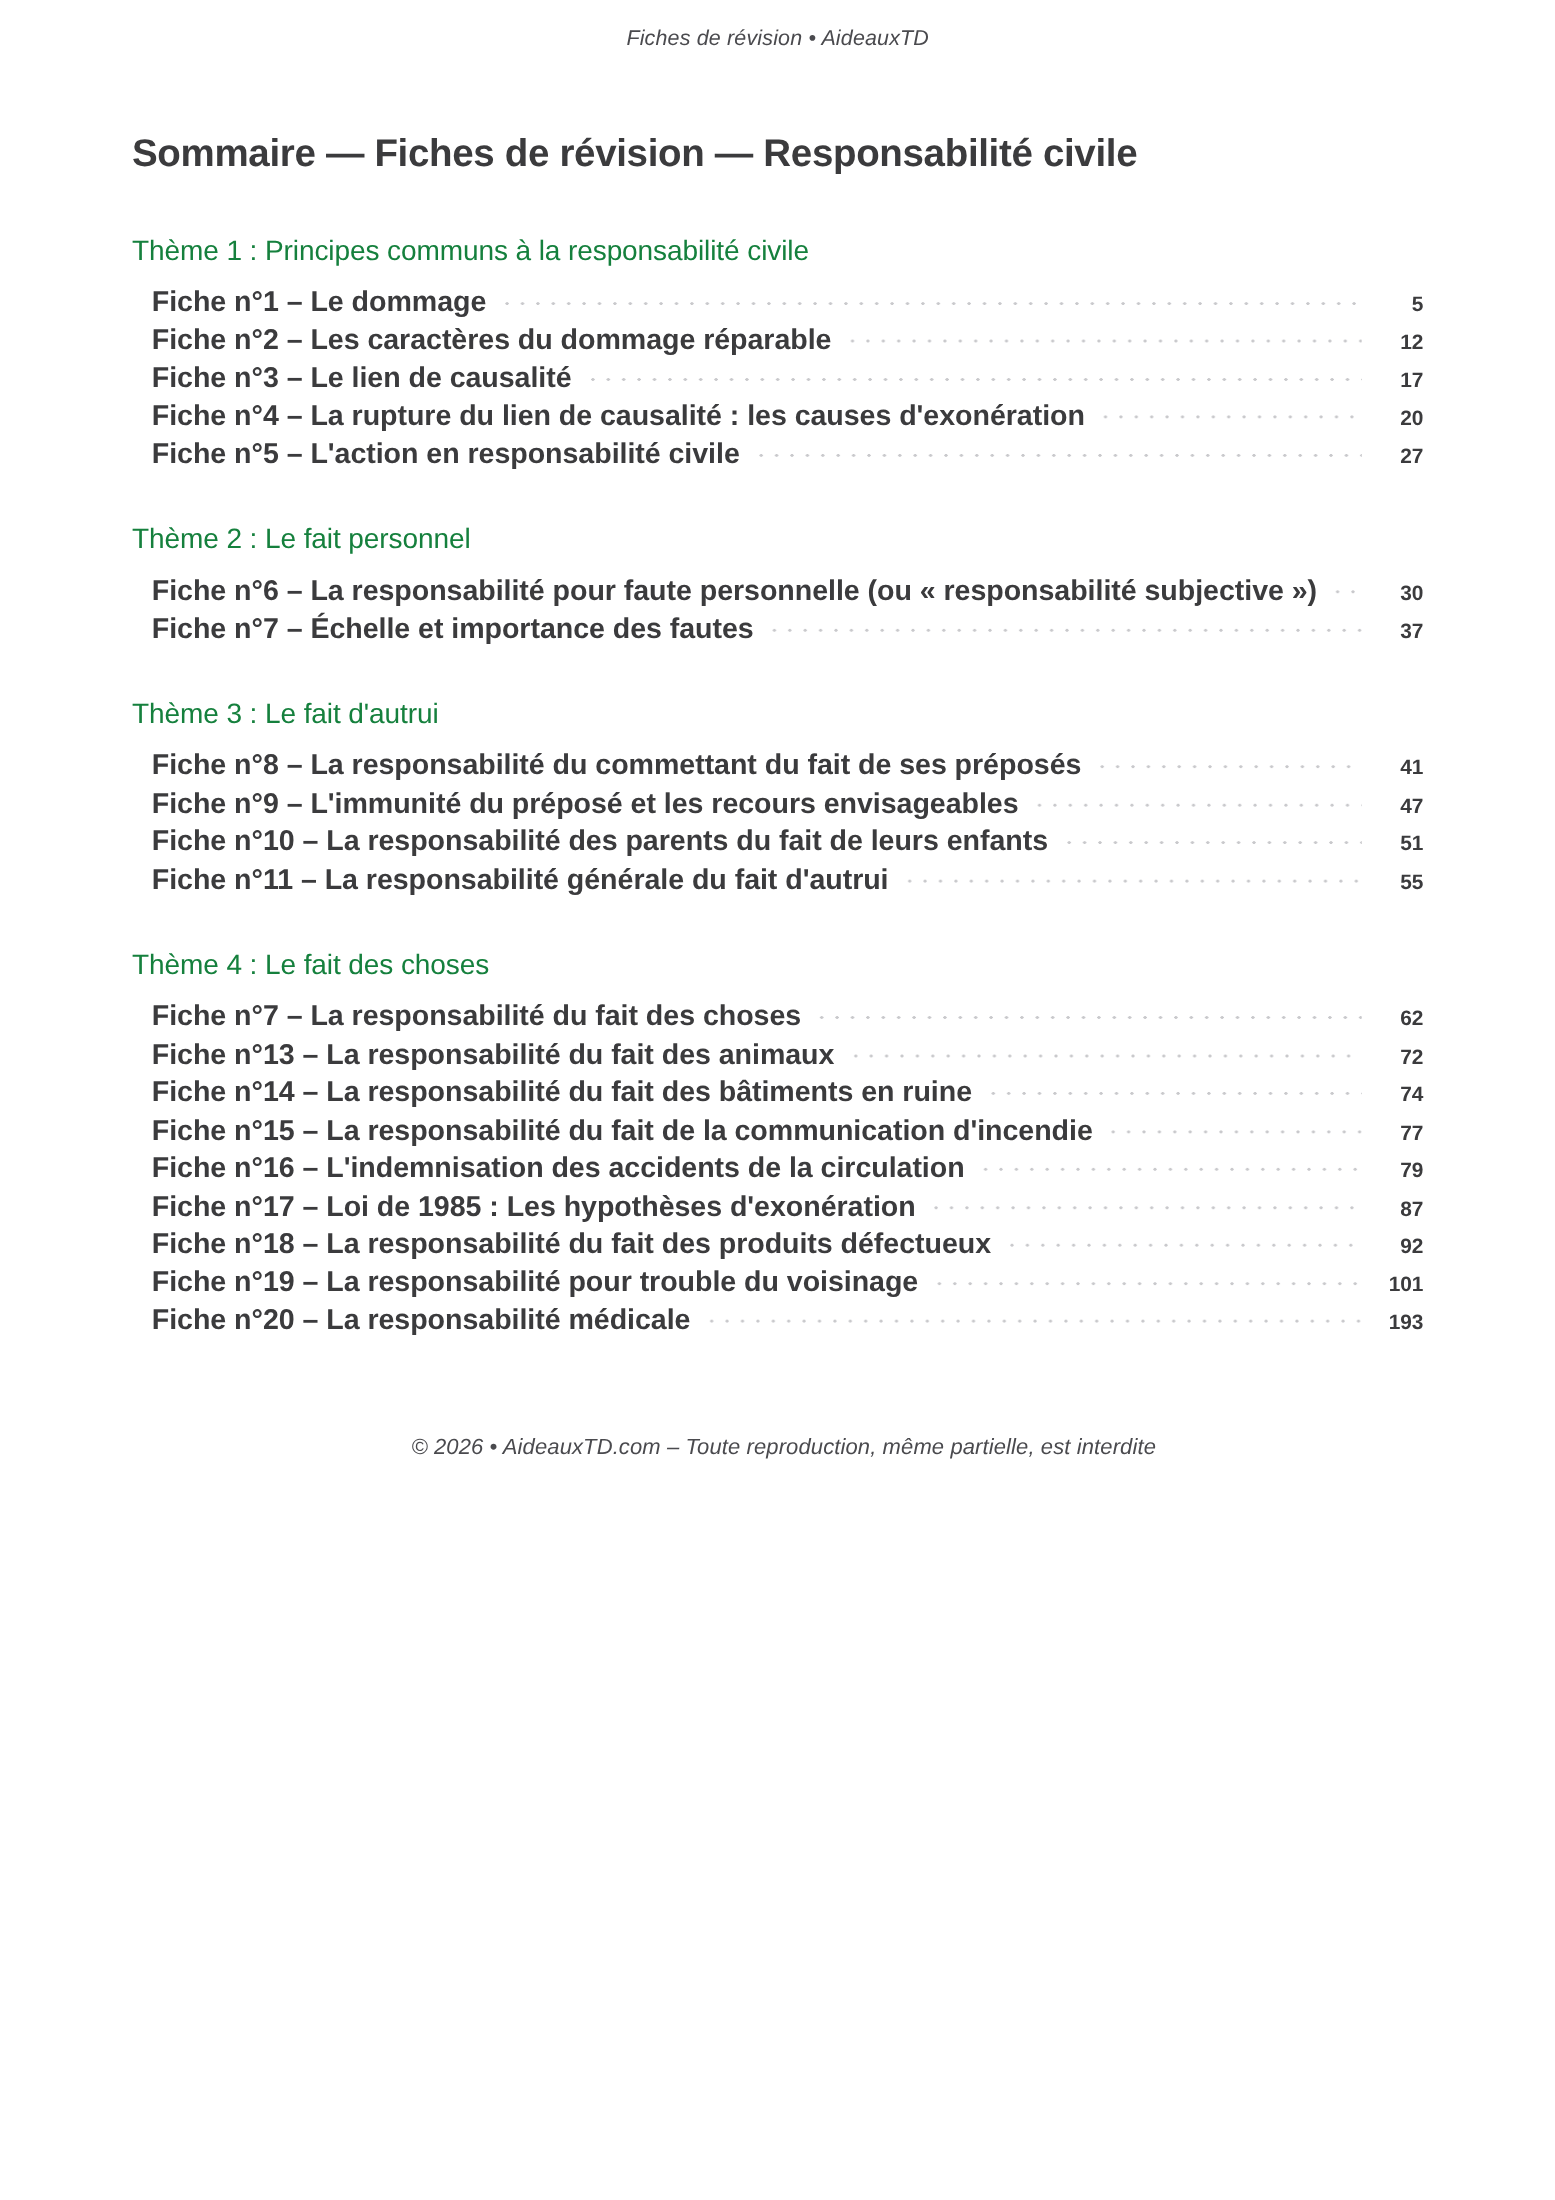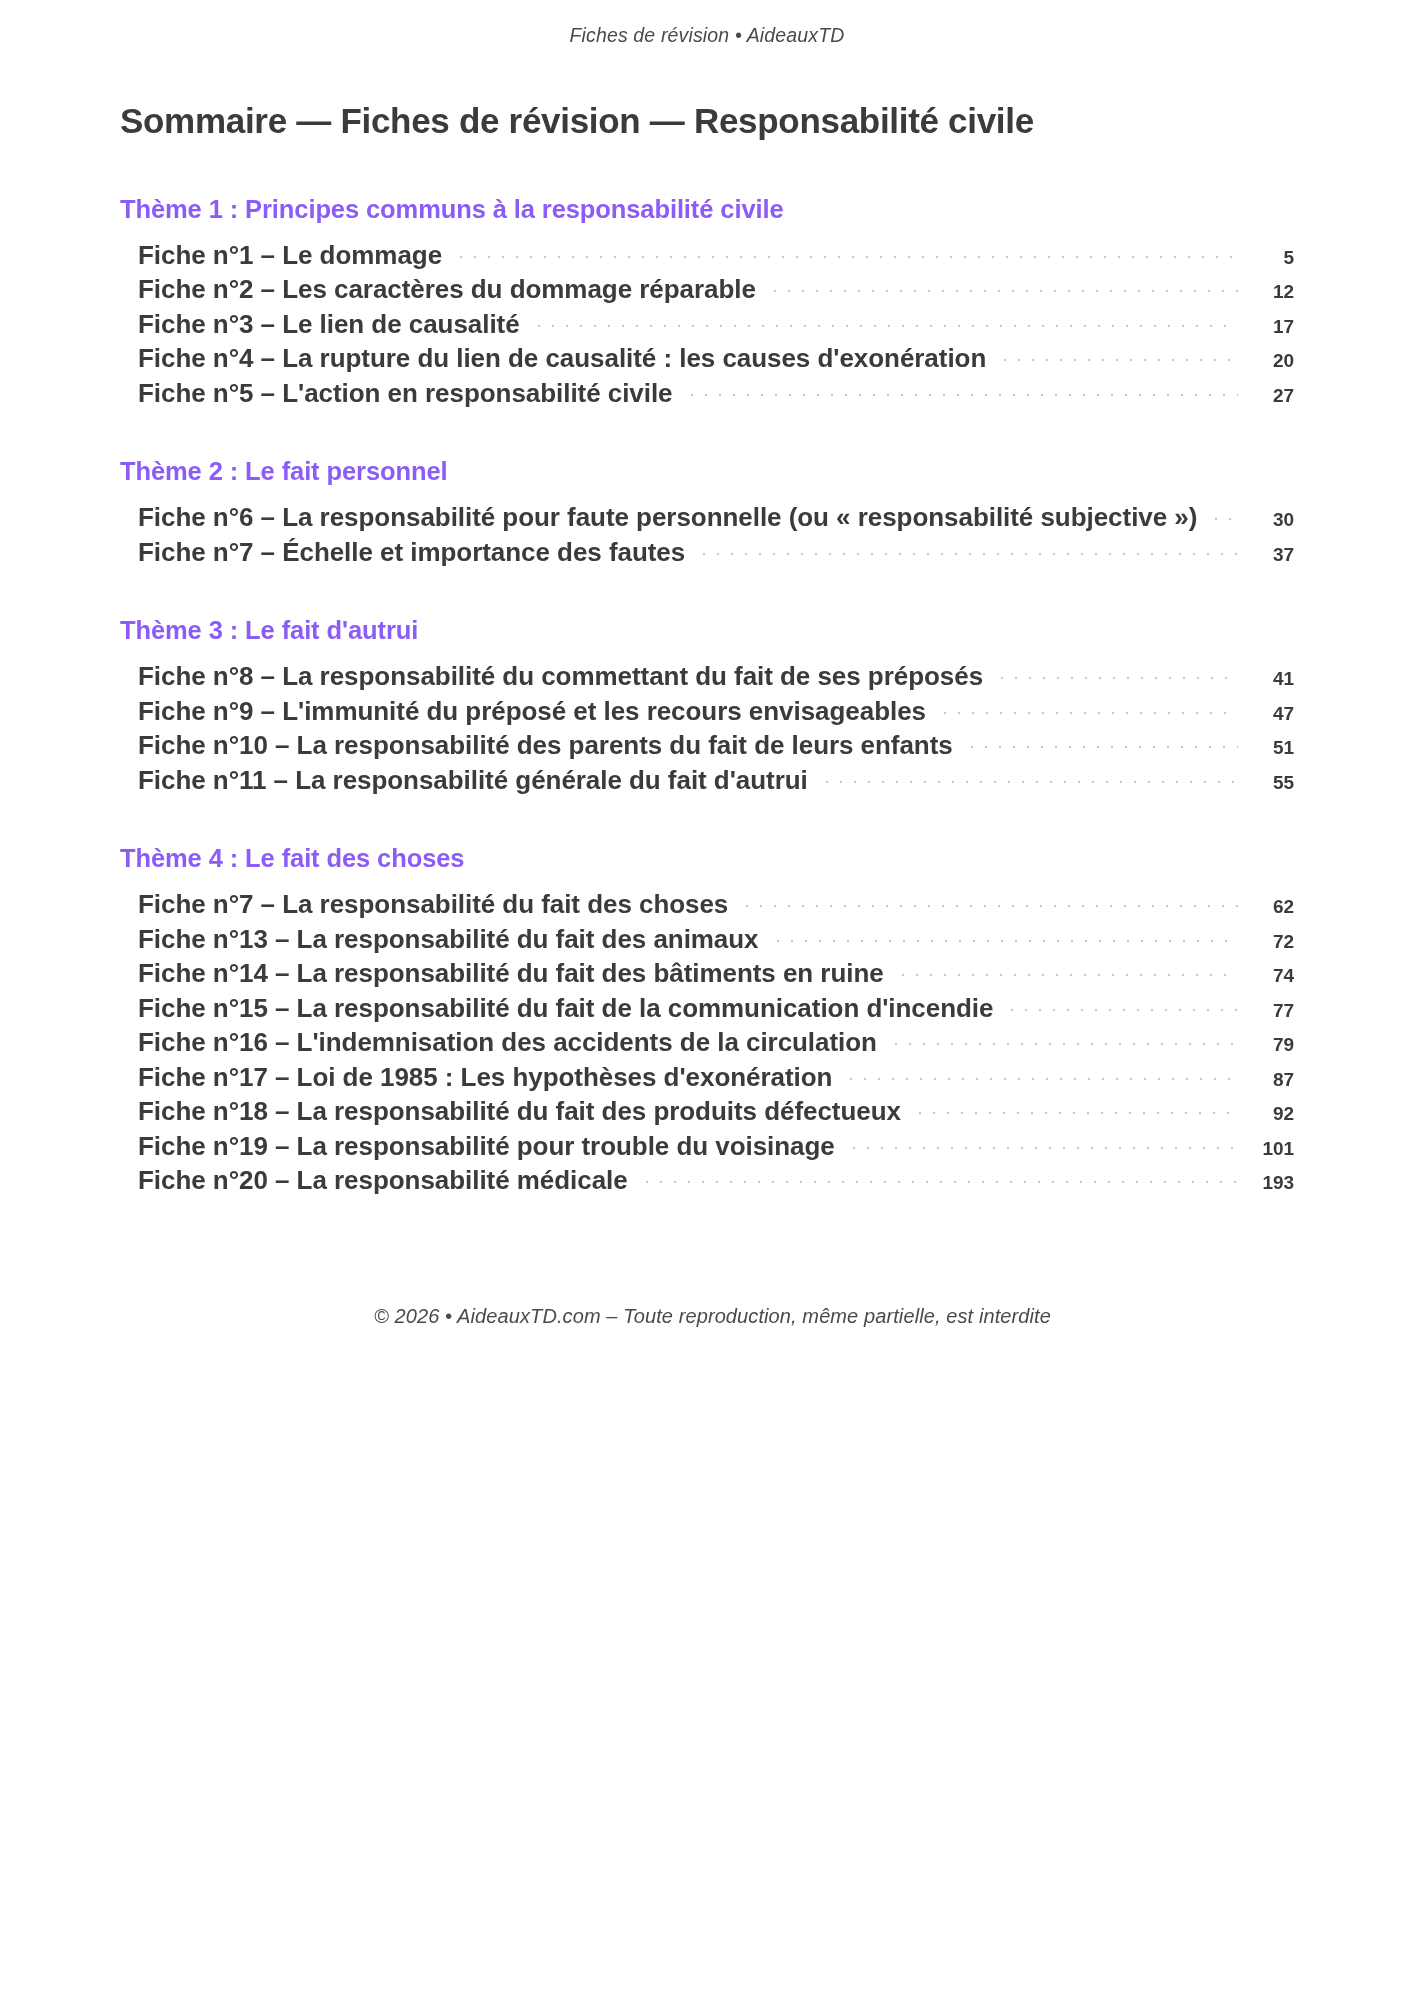--- a/index.html
+++ b/index.html
@@ -36,36 +36,36 @@
     padding-top: 24px;
     padding-bottom: 0;
   }
 
   
   .doc-title {
     font-size: 35px;
     font-weight: bold;
     color: #3b3b3d;
     letter-spacing: -0.3px;
-    margin-top: 53px;
+    margin-top: 72px;
     margin-bottom: 0;
     line-height: 1.2;
   }
 
   
   .toc {
     margin-top: 52px;
   }
   .theme {
     margin-bottom: 0;
   }
   .theme-title {
     font-size: 25.5px;
-    font-weight: bold;
-    color: #8b5cf6;
+    font-weight: normal;
+    color: #15803d;
     letter-spacing: -0.1px;
     margin: 0 0 14px 0;
     line-height: 1.25;
   }
   .theme + .theme {
     margin-top: 44px;
   }
 
   .entries {
     margin: 0;

